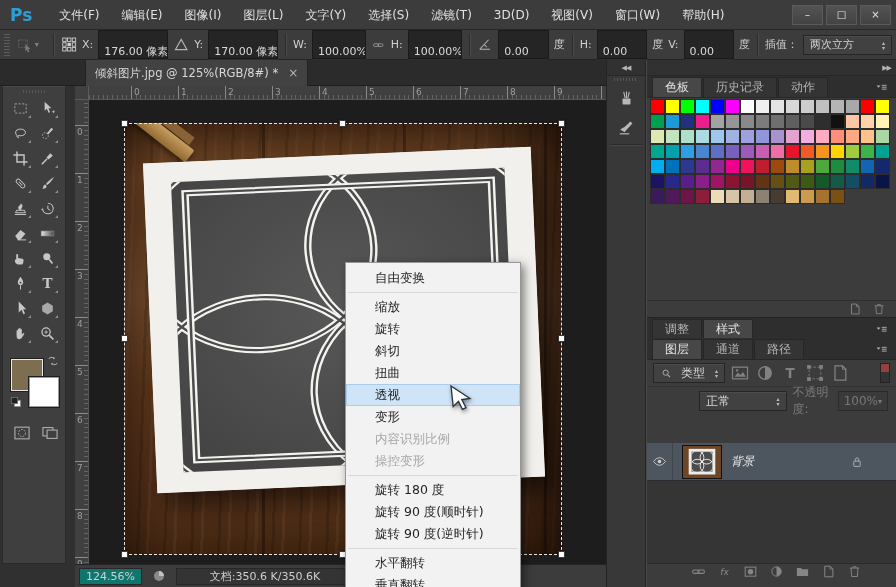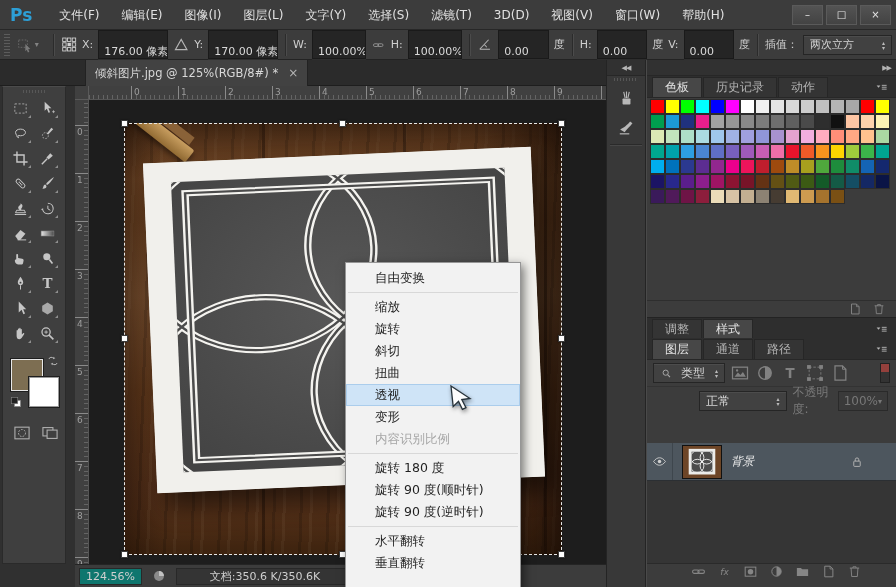--- a/index.html
+++ b/index.html
@@ -893,20 +893,21 @@
 <div class="ctx" id="ctx">
     <div class="ctx-item">自由变换</div>
     <div class="ctx-sep"></div>
     <div class="ctx-item">缩放</div>
     <div class="ctx-item">旋转</div>
     <div class="ctx-item">斜切</div>
     <div class="ctx-item">扭曲</div>
     <div class="ctx-item hl">透视</div>
     <div class="ctx-item">变形</div>
     <div class="ctx-item disabled">内容识别比例</div>
+    <div class="ctx-item disabled">操控变形</div>
     <div class="ctx-sep"></div>
     <div class="ctx-item">旋转 180 度</div>
     <div class="ctx-item">旋转 90 度(顺时针)</div>
     <div class="ctx-item">旋转 90 度(逆时针)</div>
     <div class="ctx-sep"></div>
     <div class="ctx-item">水平翻转</div>
     <div class="ctx-item">垂直翻转</div>
   </div>
 
 <svg class="cursor" viewBox="0 0 30 30">

